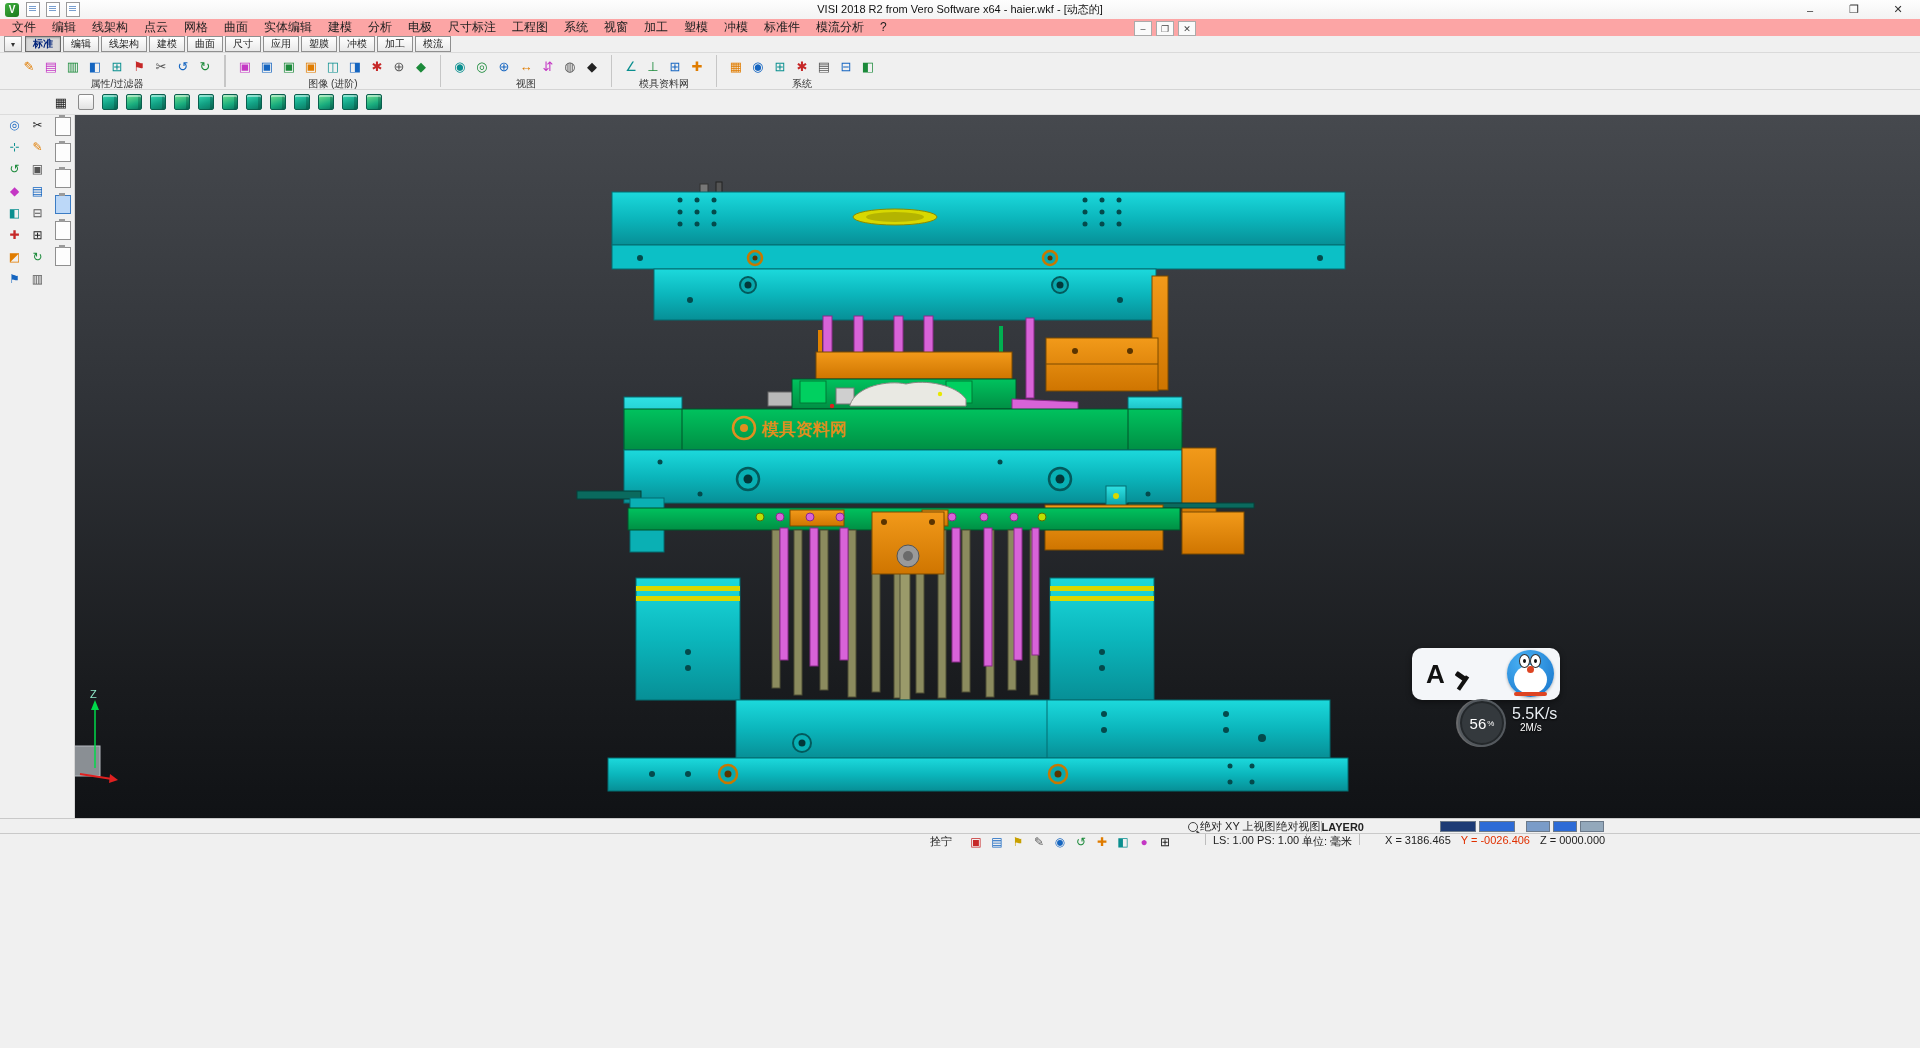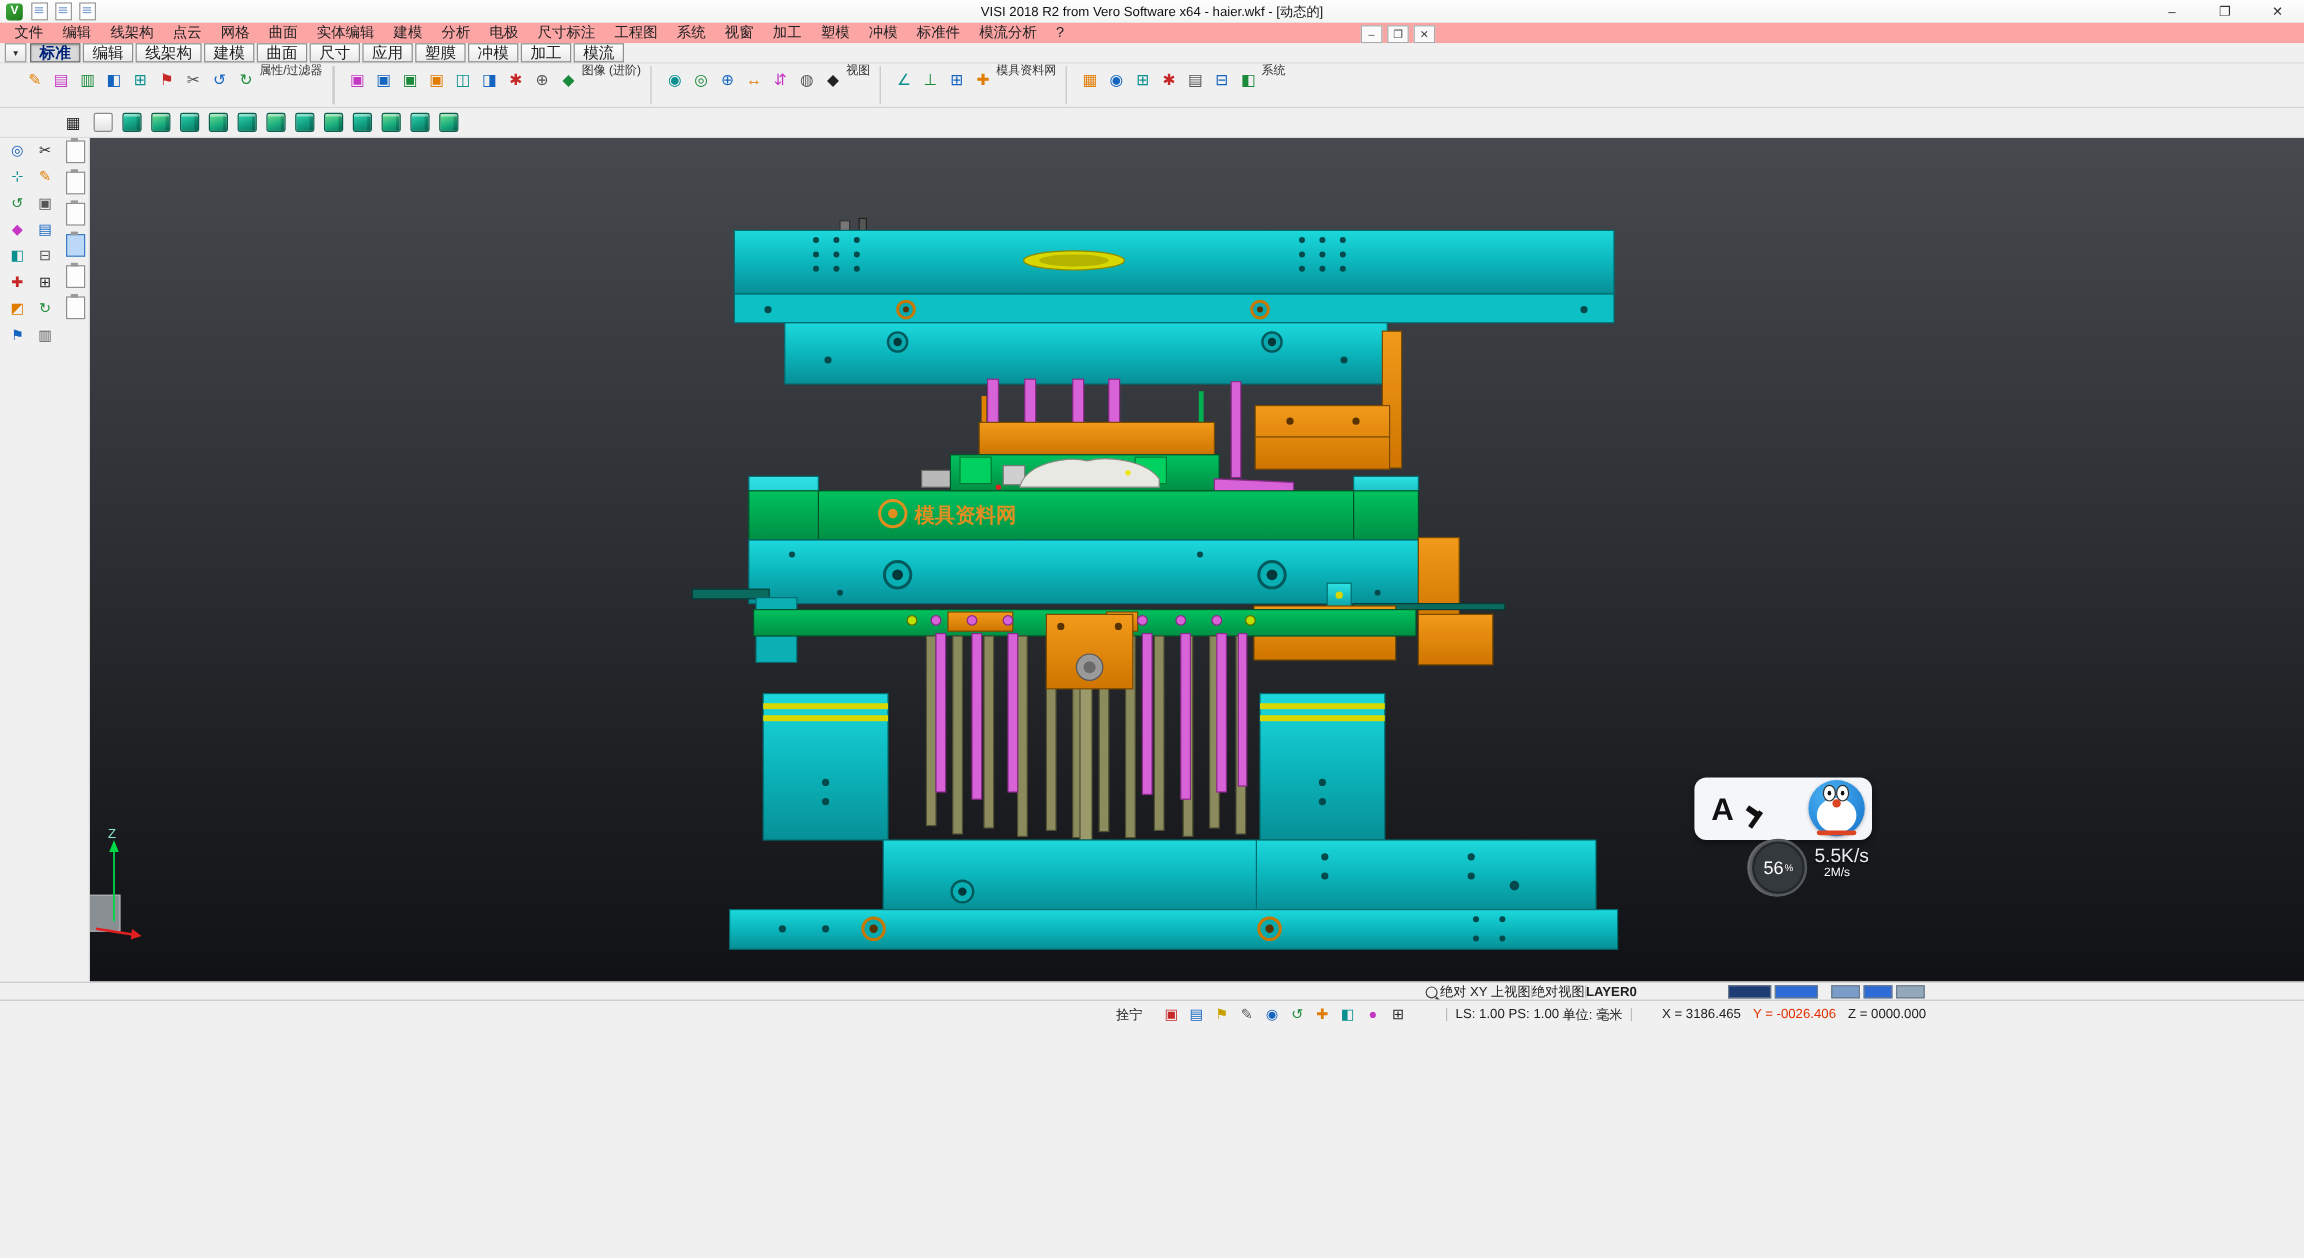--- a/index.html
+++ b/index.html
@@ -14,25 +14,25 @@
   .winctl{position:absolute;right:0;top:0;height:19px;display:flex}
   .winbtn{width:44px;height:19px;display:flex;align-items:center;justify-content:center;font-size:11px;color:#333}
   
   .menubar{position:absolute;top:19px;left:0;width:1920px;height:17px;background:#fca5a5;display:flex;align-items:center;padding-left:4px;box-sizing:border-box}
   .menuitem{padding:0 8px;font-size:12px;line-height:17px;cursor:default;white-space:nowrap}
   .mdictl{margin-left:auto;margin-right:360px;display:flex;gap:4px}
   .mdibtn{width:16px;height:13px;border:1px solid #aaa;background:#fafafa;font-size:9px;display:flex;align-items:center;justify-content:center;color:#444}
   
   .tabbar{position:absolute;top:36px;left:0;width:1920px;height:17px;background:#f0f0f0;display:flex;align-items:center;padding-left:4px;box-sizing:border-box;border-bottom:1px solid #dadada}
   .tabdrop{width:16px;height:14px;border:1px solid #999;background:linear-gradient(#fff,#e6e6e6);font-size:8px;color:#333;display:flex;align-items:center;justify-content:center;margin-right:3px}
-  .tab{height:14px;line-height:14px;padding:0 7px;font-size:13px;border:1px solid #8f8f8f;background:linear-gradient(#ffffff,#e9e9e9);margin-right:2px;white-space:nowrap}
+  .tab{height:14px;line-height:14px;padding:0 7px;font-size:10px;border:1px solid #8f8f8f;background:linear-gradient(#ffffff,#e9e9e9);margin-right:2px;white-space:nowrap}
   .tab.active{background:#d9d9d9;border:1px solid #6a6a6a;box-shadow:inset 0 1px 2px rgba(0,0,0,.25);font-weight:bold;color:#00237a}
   
   .toolbar{position:absolute;top:53px;left:0;width:1920px;height:37px;background:#f0f0f0;display:flex;align-items:stretch;border-bottom:1px solid #d4d4d4;box-sizing:border-box;padding-left:10px}
-  .tgroup{display:flex;flex-direction:row;justify-content:flex-start;padding:1px 8px 0 8px}
+  .tgroup{display:flex;flex-direction:column;justify-content:flex-start;padding:1px 8px 0 8px}
   .trow{display:flex;align-items:center;height:24px}
   .tlabel{text-align:center;font-size:10px;color:#333;line-height:11px}
   .vsep{width:1px;background:#c6c6c6;margin:2px 0}
   .ic{width:20px;height:20px;display:flex;align-items:center;justify-content:center;font-size:13px;border-radius:2px;margin:0 1px}
   .ic::before{content:attr(data-g)}
   .pg{width:13px;height:17px;background:#fff;border:1px solid #8a8a8a;margin:0 3px;position:relative}
   .pg::after{content:"";position:absolute;left:2px;top:3px;width:7px;height:1px;background:#9ab2d8;box-shadow:0 3px 0 #9ab2d8,0 6px 0 #9ab2d8}
   .pg.active{outline:2px solid #5b9bd5;outline-offset:0;background:#e8f2ff}
   .c-blue{color:#1565c0}.c-green{color:#1b8a3a}.c-red{color:#c62828}.c-org{color:#e07c00}
   .c-mag{color:#c437c4}.c-gray{color:#555}.c-teal{color:#0a8f8f}.c-dark{color:#222}.c-yel{color:#c8a000}
@@ -72,21 +72,21 @@
   .nw-down{position:absolute;left:108px;top:74px;font-size:10px;color:#ffffff;text-shadow:0 1px 2px #000}
   
   .srow1{position:absolute;top:818px;left:0;width:1920px;height:15px;background:#f0f0f0;border-top:1px solid #c9c9c9;box-sizing:border-box;font-size:11px}
   .srow1 .grp{position:absolute;top:0;height:15px;display:flex;align-items:center;gap:0}
   .mag{width:8px;height:8px;border:1.5px solid #444;border-radius:50%;position:relative;margin-right:2px}
   .mag::after{content:"";position:absolute;right:-4px;bottom:-3px;width:5px;height:1.5px;background:#444;transform:rotate(45deg)}
   .ssep{width:1px;height:11px;background:#bdbdbd}
   .swatch{height:9px;border:1px solid #6c7a8a}
   .layer{font-weight:bold}
   .srow2{position:absolute;top:833px;left:0;width:1920px;height:23px;background:#f0f0f0;border-top:1px solid #c9c9c9;box-sizing:border-box;font-size:11px}
-  .srow2 .grp{position:absolute;top:0;height:22px;display:flex;align-items:center;gap:7px}
+  .srow2 .grp{position:absolute;top:0;height:22px;display:flex;gap:7px}
   .sic{width:16px;height:16px;display:flex;align-items:center;justify-content:center;font-size:12px}
   .sic::before{content:attr(data-g)}
   .yred{color:#e03000}
 </style>
 </head>
 <body>
 
 <div class="titlebar">
   <div class="applogo">V</div>
   <div class="qicon"></div>

